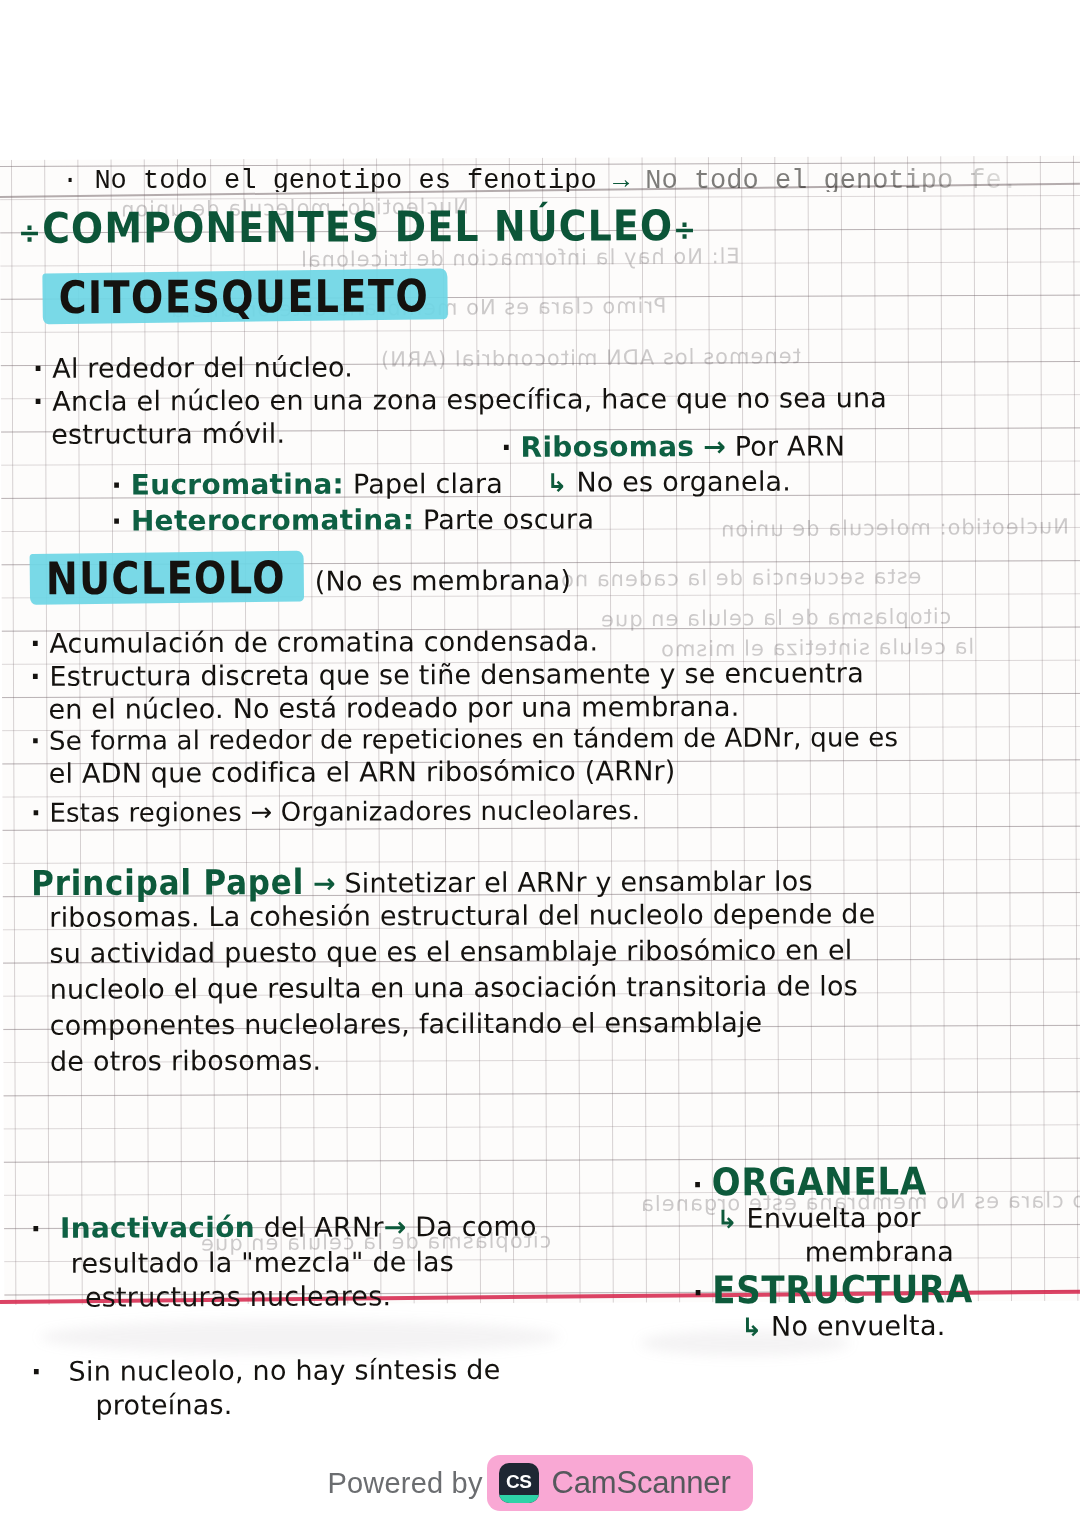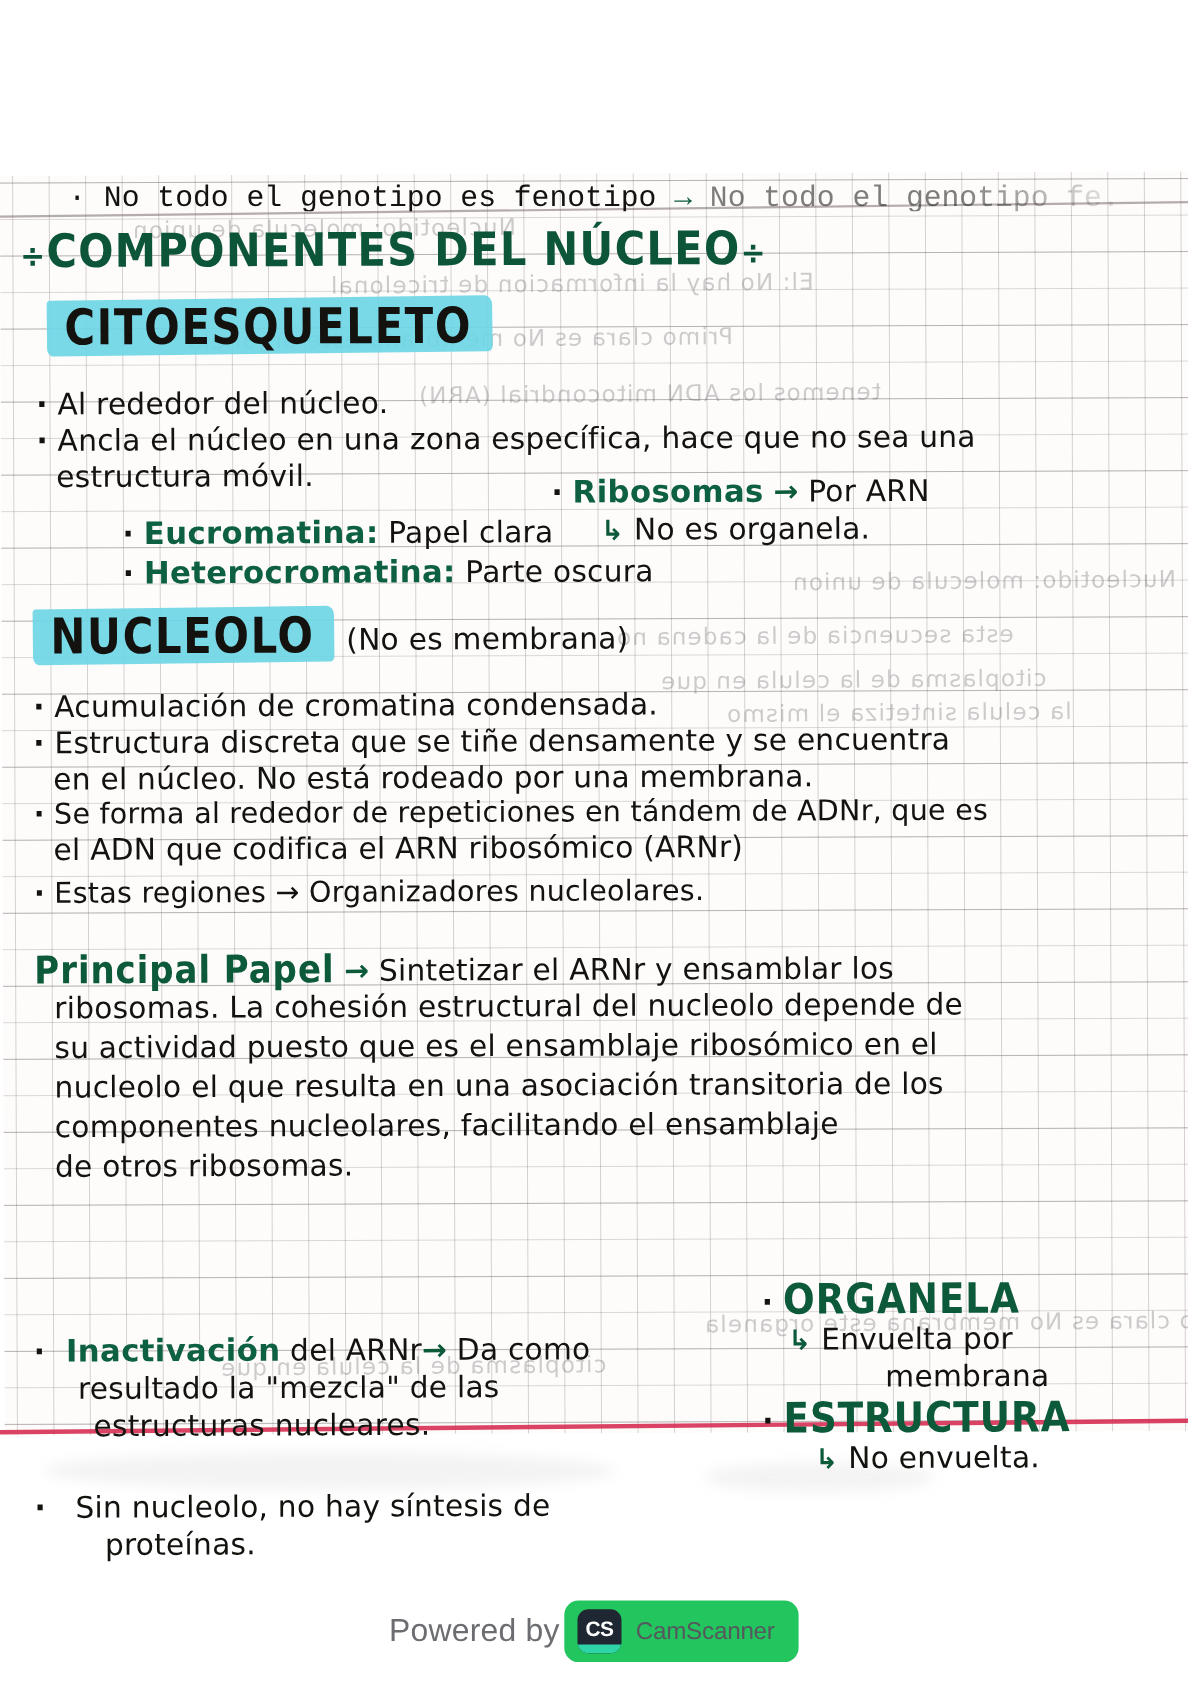--- a/index.html
+++ b/index.html
@@ -209,21 +209,21 @@
   .footer-text {
     font-family: "Liberation Sans", sans-serif;
     font-size: 29px;
     color: #6b6d70;
     letter-spacing: .2px;
   }
   .cs-pill {
     display: flex;
     align-items: center;
     gap: 13px;
-    background: #22c55e;
+    background: #f9a8d4;
     border-radius: 13px;
     padding: 8px 22px 8px 12px;
   }
   .cs-logo {
     position: relative;
     width: 40px;
     height: 40px;
     border-radius: 10px;
     background: #1f2733;
     overflow: hidden;
@@ -241,21 +241,21 @@
     position: relative;
     color: #ffffff;
     font-family: "Liberation Sans", sans-serif;
     font-weight: 700;
     font-size: 19px;
     letter-spacing: -.5px;
     margin-bottom: 3px;
   }
   .cs-word {
     font-family: "Liberation Sans", sans-serif;
-    font-size: 22px;
+    font-size: 31px;
     color: #55585c;
     letter-spacing: -.2px;
   }
 
   
   .smudge {
     position: absolute;
     background: rgba(150,140,145,.10);
     border-radius: 50%;
     filter: blur(6px);

